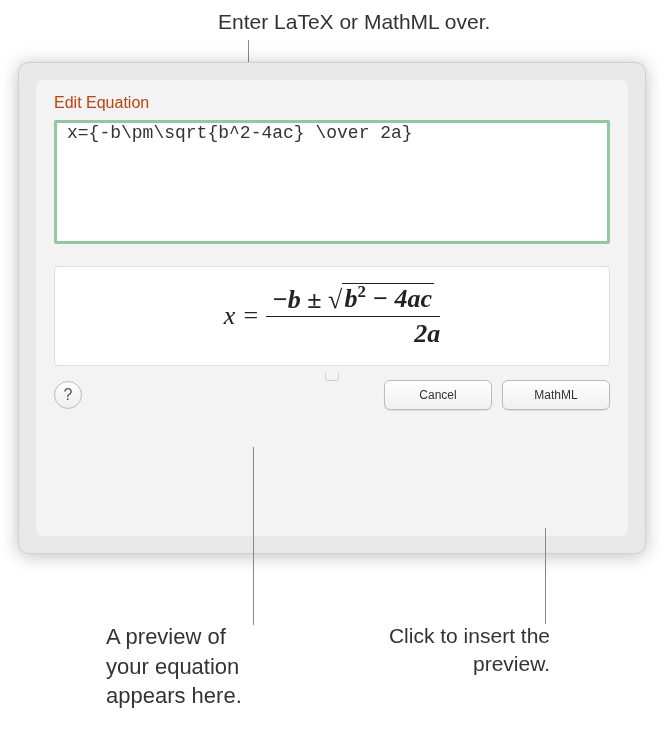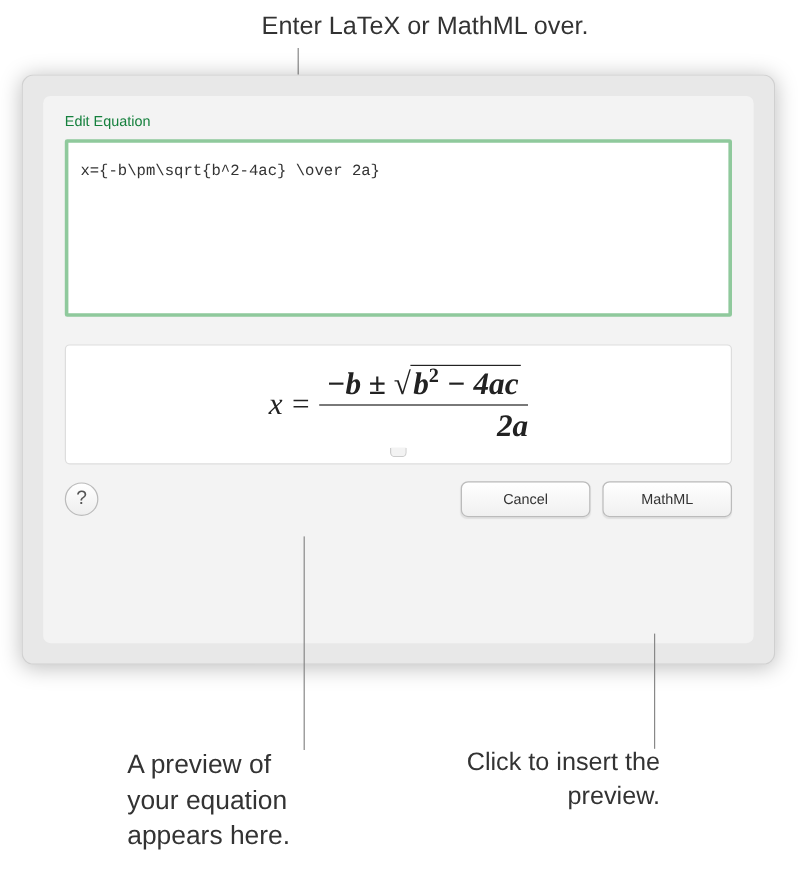--- a/index.html
+++ b/index.html
@@ -37,33 +37,33 @@
       padding: 18px;
     }
     .dialog-inner {
       background: #f3f3f3;
       border-radius: 6px;
       height: 100%;
       padding: 14px 18px 14px 18px;
       position: relative;
     }
     .dialog-title {
-      font-size: 12px;
-      color: #15803d;
+      font-size: 16px;
+      color: #c2410c;
       margin-bottom: 8px;
     }
     .equation-input {
       width: 100%;
-      height: 148px;
+      height: 124px;
       border: 3px solid #8fc99c;
       background: #fff;
       border-radius: 2px;
-      padding: 16px 10px;
+      padding: 0 10px;
       font-family: "Courier New", monospace;
-      font-size: 13px;
+      font-size: 18px;
       color: #333;
       resize: none;
       outline: none;
     }
     .pointer-nub {
       position: absolute;
       top: 293px;
       left: 50%;
       transform: translateX(-50%);
       width: 14px;

